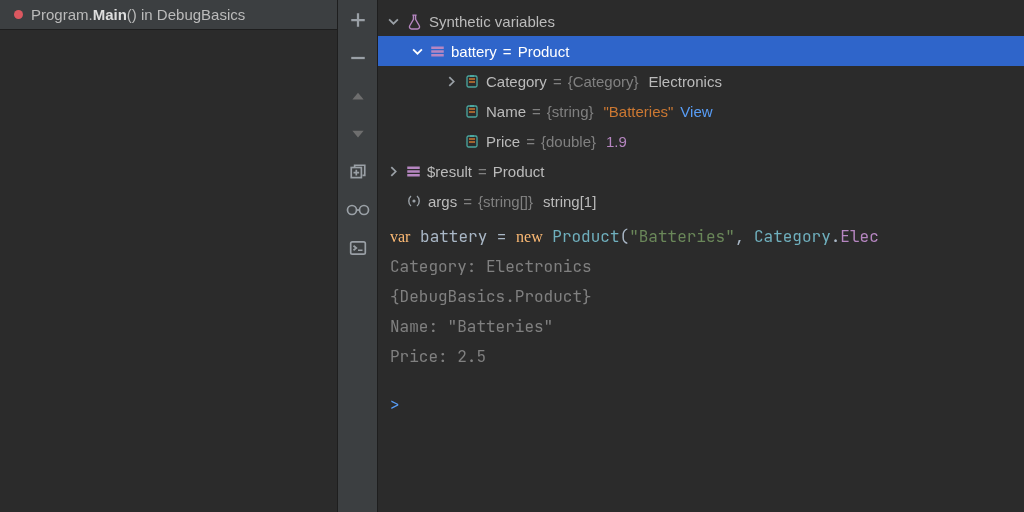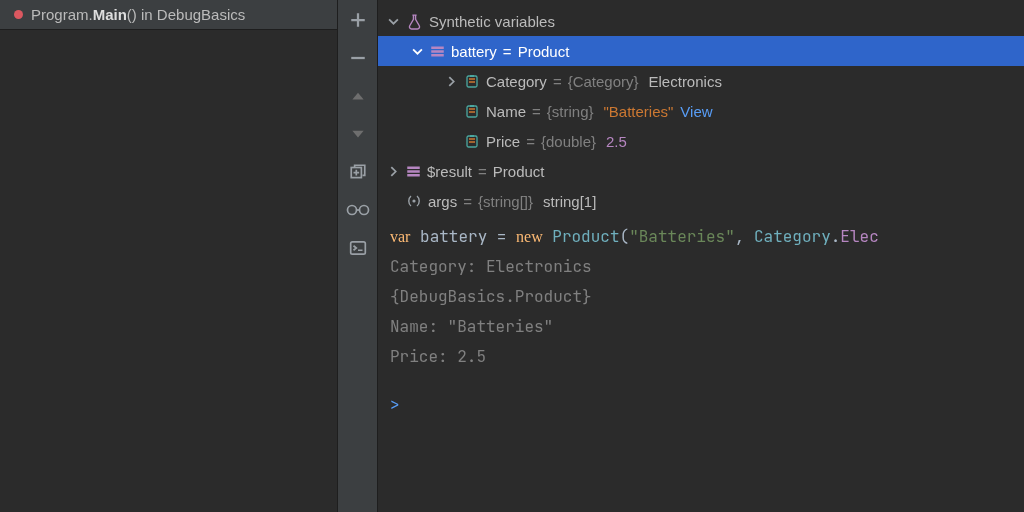--- a/index.html
+++ b/index.html
@@ -229,21 +229,21 @@
       <span class="clip-icon">
         <svg width="16" height="16" viewBox="0 0 16 16">
             <rect x="3" y="3" width="10" height="11" rx="1.5" stroke="#4ba8a0" fill="none" stroke-width="1.3"></rect>
             <path d="M5 6h6M5 9h6" stroke="#cc7832" stroke-width="1.3"></path>
             <path d="M6 2h4v2H6z" fill="#4ba8a0"></path>
           </svg>
       </span>
       <span>Price</span>
       <span class="dim"> = </span>
       <span class="dim">{double}</span>
-      <span class="dbl" style="margin-left:4px">2.5</span>
+      <span class="dbl" style="margin-left:4px">1.9</span>
     </div>
 
     <div class="row indent1">
       <span class="chev">
         <svg width="11" height="11" viewBox="0 0 10 10">
             <path d="M3 1l4 4-4 4" stroke="#9aa0a6" fill="none" stroke-width="1.6"></path>
           </svg>
       </span>
       <span class="struct-icon">
         <svg width="15" height="15" viewBox="0 0 12 12">

